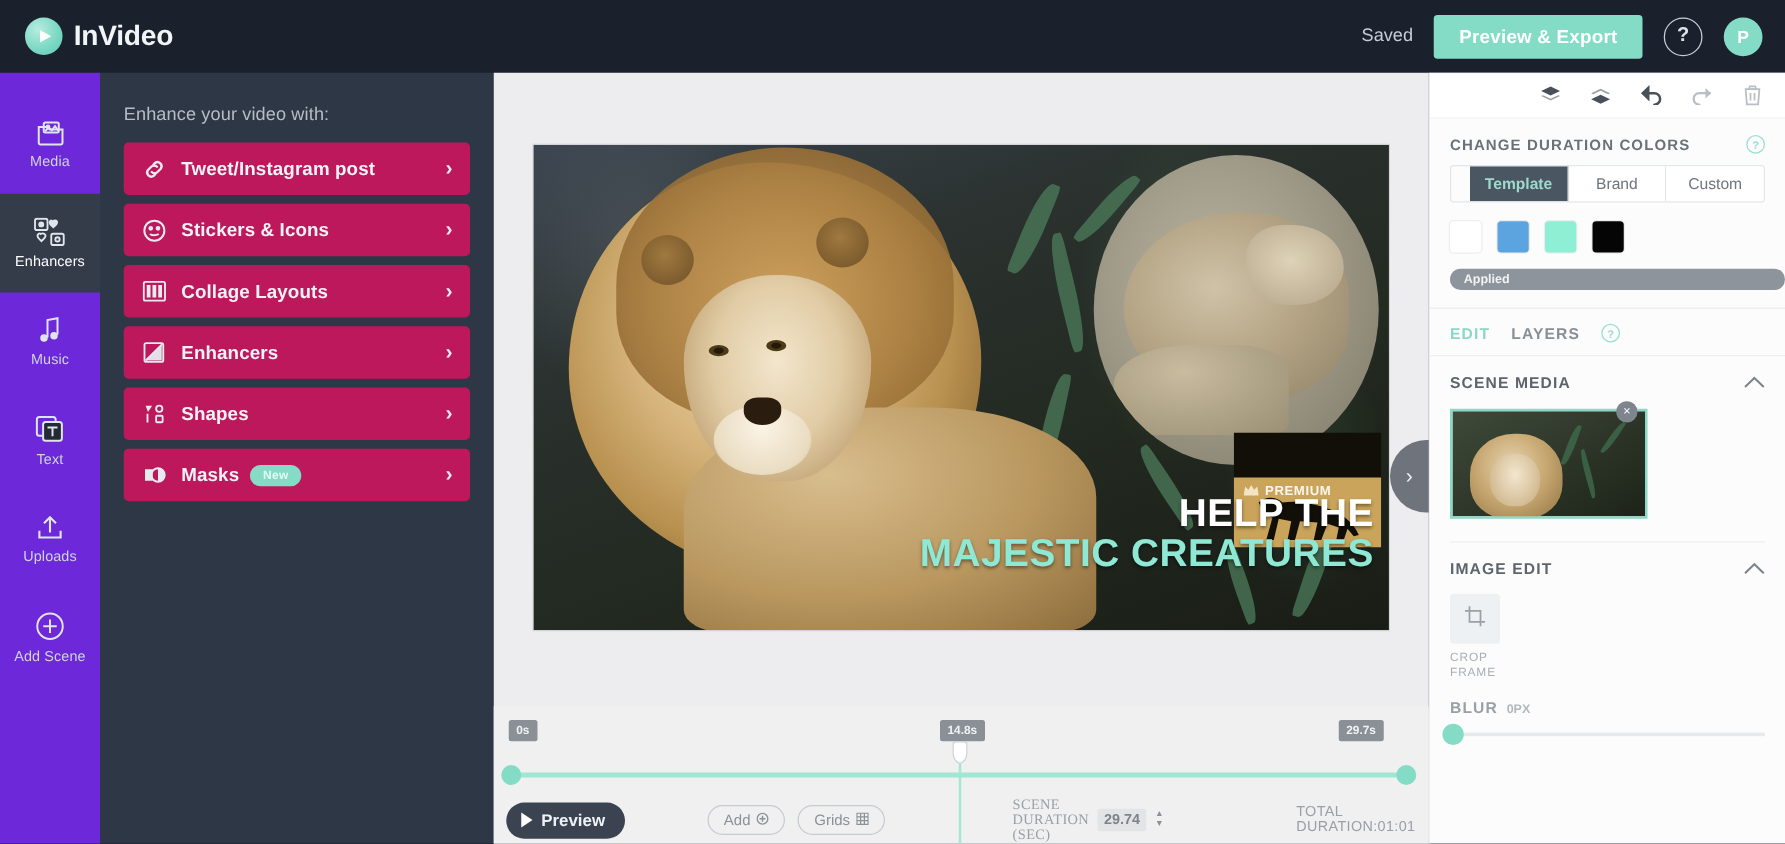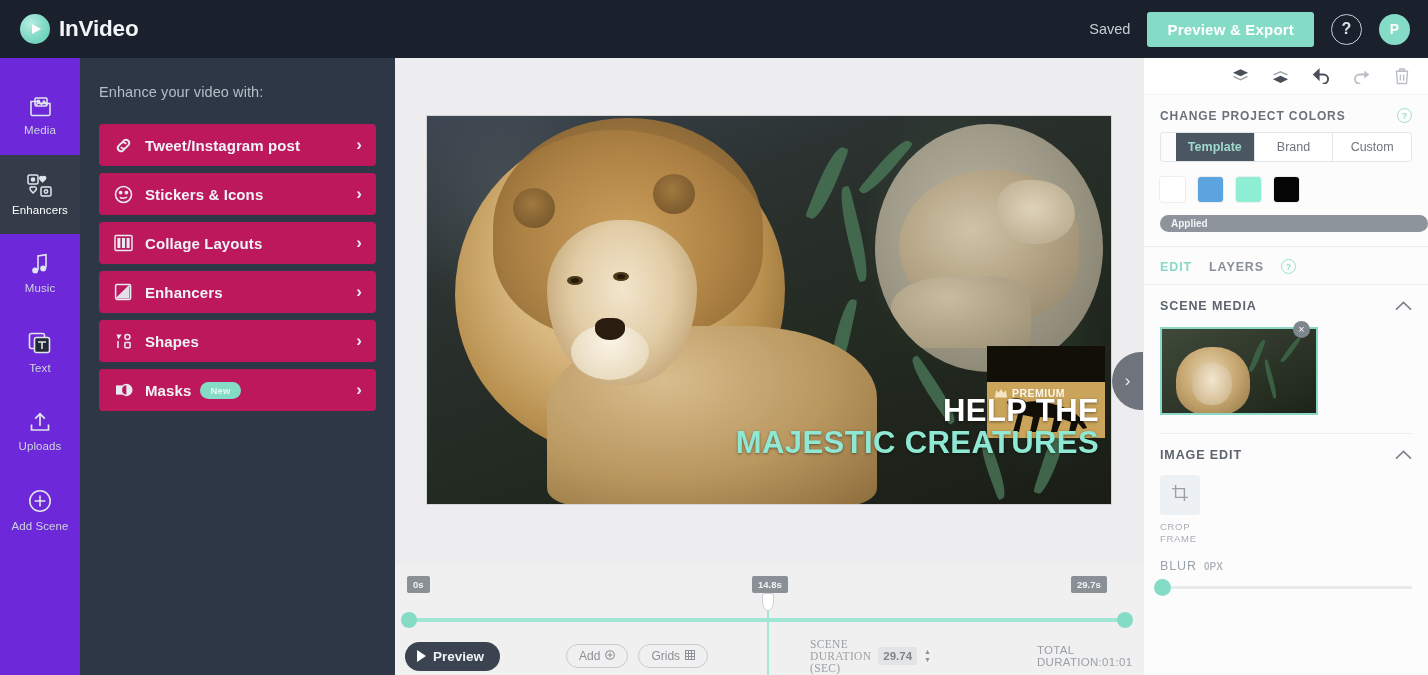--- a/index.html
+++ b/index.html
@@ -66,21 +66,21 @@
   .rail-item.active { background: #343c4a; }
   .rail-item .ri-label { color: #cdd4dd; font-size: 11.5px; letter-spacing: 0.1px; }
   .rail-item.active .ri-label { color: #ffffff; }
   .rail-icon { color: #dfe5eb; display: flex; align-items: center; justify-content: center; }
 
   
   .enh-panel {
     width: 315px; min-width: 315px; background: #2e3746;
     padding: 26px 19px 0 19px;
   }
-  .enh-title { color: #b5bdc8; font-size: 14.5px; margin-bottom: 24px; letter-spacing: 0.1px; }
+  .enh-title { color: #b5bdc8; font-size: 14.5px; margin-bottom: 14px; letter-spacing: 0.1px; }
   .enh-item {
     height: 42px; background: #be185d; border-radius: 4px;
     margin-bottom: 7px; display: flex; align-items: center;
     padding: 0 14px 0 15px; cursor: pointer;
   }
   .enh-item .ei-icon { color: #e6ebf0; width: 21px; display: flex; align-items: center; }
   .enh-item .ei-label { color: #f0f3f6; font-size: 15px; font-weight: bold; margin-left: 10px; letter-spacing: 0.1px; }
   .enh-item .ei-chev { margin-left: auto; color: #e3e8ee; font-size: 17px; font-weight: bold; }
   .badge-new {
     background: #84dcc6; color: #e4fbf4; font-size: 9.5px; font-weight: bold;
@@ -320,21 +320,21 @@
     cursor: pointer; z-index: 5;
   }
   .sec-divider { height: 1px; background: #eceef0; margin: 18px 16px 0 16px; }
   .crop-btn {
     width: 40px; height: 40px; background: #eef1f4; border-radius: 3px;
     display: flex; align-items: center; justify-content: center; color: #9aa0a7; cursor: pointer;
     margin: 13px 0 0 16px;
   }
   .crop-label { margin-left: 16px; margin-top: 6px; color: #a9aeb4; font-size: 9.5px; letter-spacing: 0.7px; line-height: 12px; width: 46px; }
   .blur-row { display: flex; align-items: baseline; gap: 7px; padding: 14px 16px 0 16px; }
-  .blur-label { color: #9aa0a7; font-size: 12.5px; font-weight: normal; letter-spacing: 0.9px; }
+  .blur-label { color: #9aa0a7; font-size: 12.5px; font-weight: bold; letter-spacing: 0.9px; }
   .blur-val { color: #b2b7bd; font-size: 10px; font-weight: bold; }
   .blur-track { margin: 13px 16px 0 16px; height: 3px; background: #e7e9eb; border-radius: 2px; position: relative; }
   .blur-knob {
     position: absolute; left: -6px; top: -7px; width: 17px; height: 17px; border-radius: 50%;
     background: #84dcc6; cursor: pointer;
   }
 </style>
 </head>
 <body>
 
@@ -638,21 +638,21 @@
         <span class="rp-tool-icon dim">
           <svg width="16" height="18" viewBox="0 0 16 18" fill="none" stroke="currentColor" stroke-width="1.4">
               <path d="M2.5 4.2h11l-1 12.3H3.5z"></path>
               <path d="M5.8 2h4.4l.7 2.2H5.1z"></path>
               <path d="M6.4 7.4v6M9.6 7.4v6"></path>
             </svg>
         </span>
       </div>
 
       <div class="rp-section-head">
-        <span class="rp-section-title">CHANGE PROJECT COLORS</span>
+        <span class="rp-section-title">CHANGE DURATION COLORS</span>
         <span class="help-mini">?</span>
       </div>
 
       <div class="seg">
         <div class="seg-btn active">Template</div>
         <div class="seg-btn">Brand</div>
         <div class="seg-btn">Custom</div>
       </div>
 
       <div class="swatch-row">

